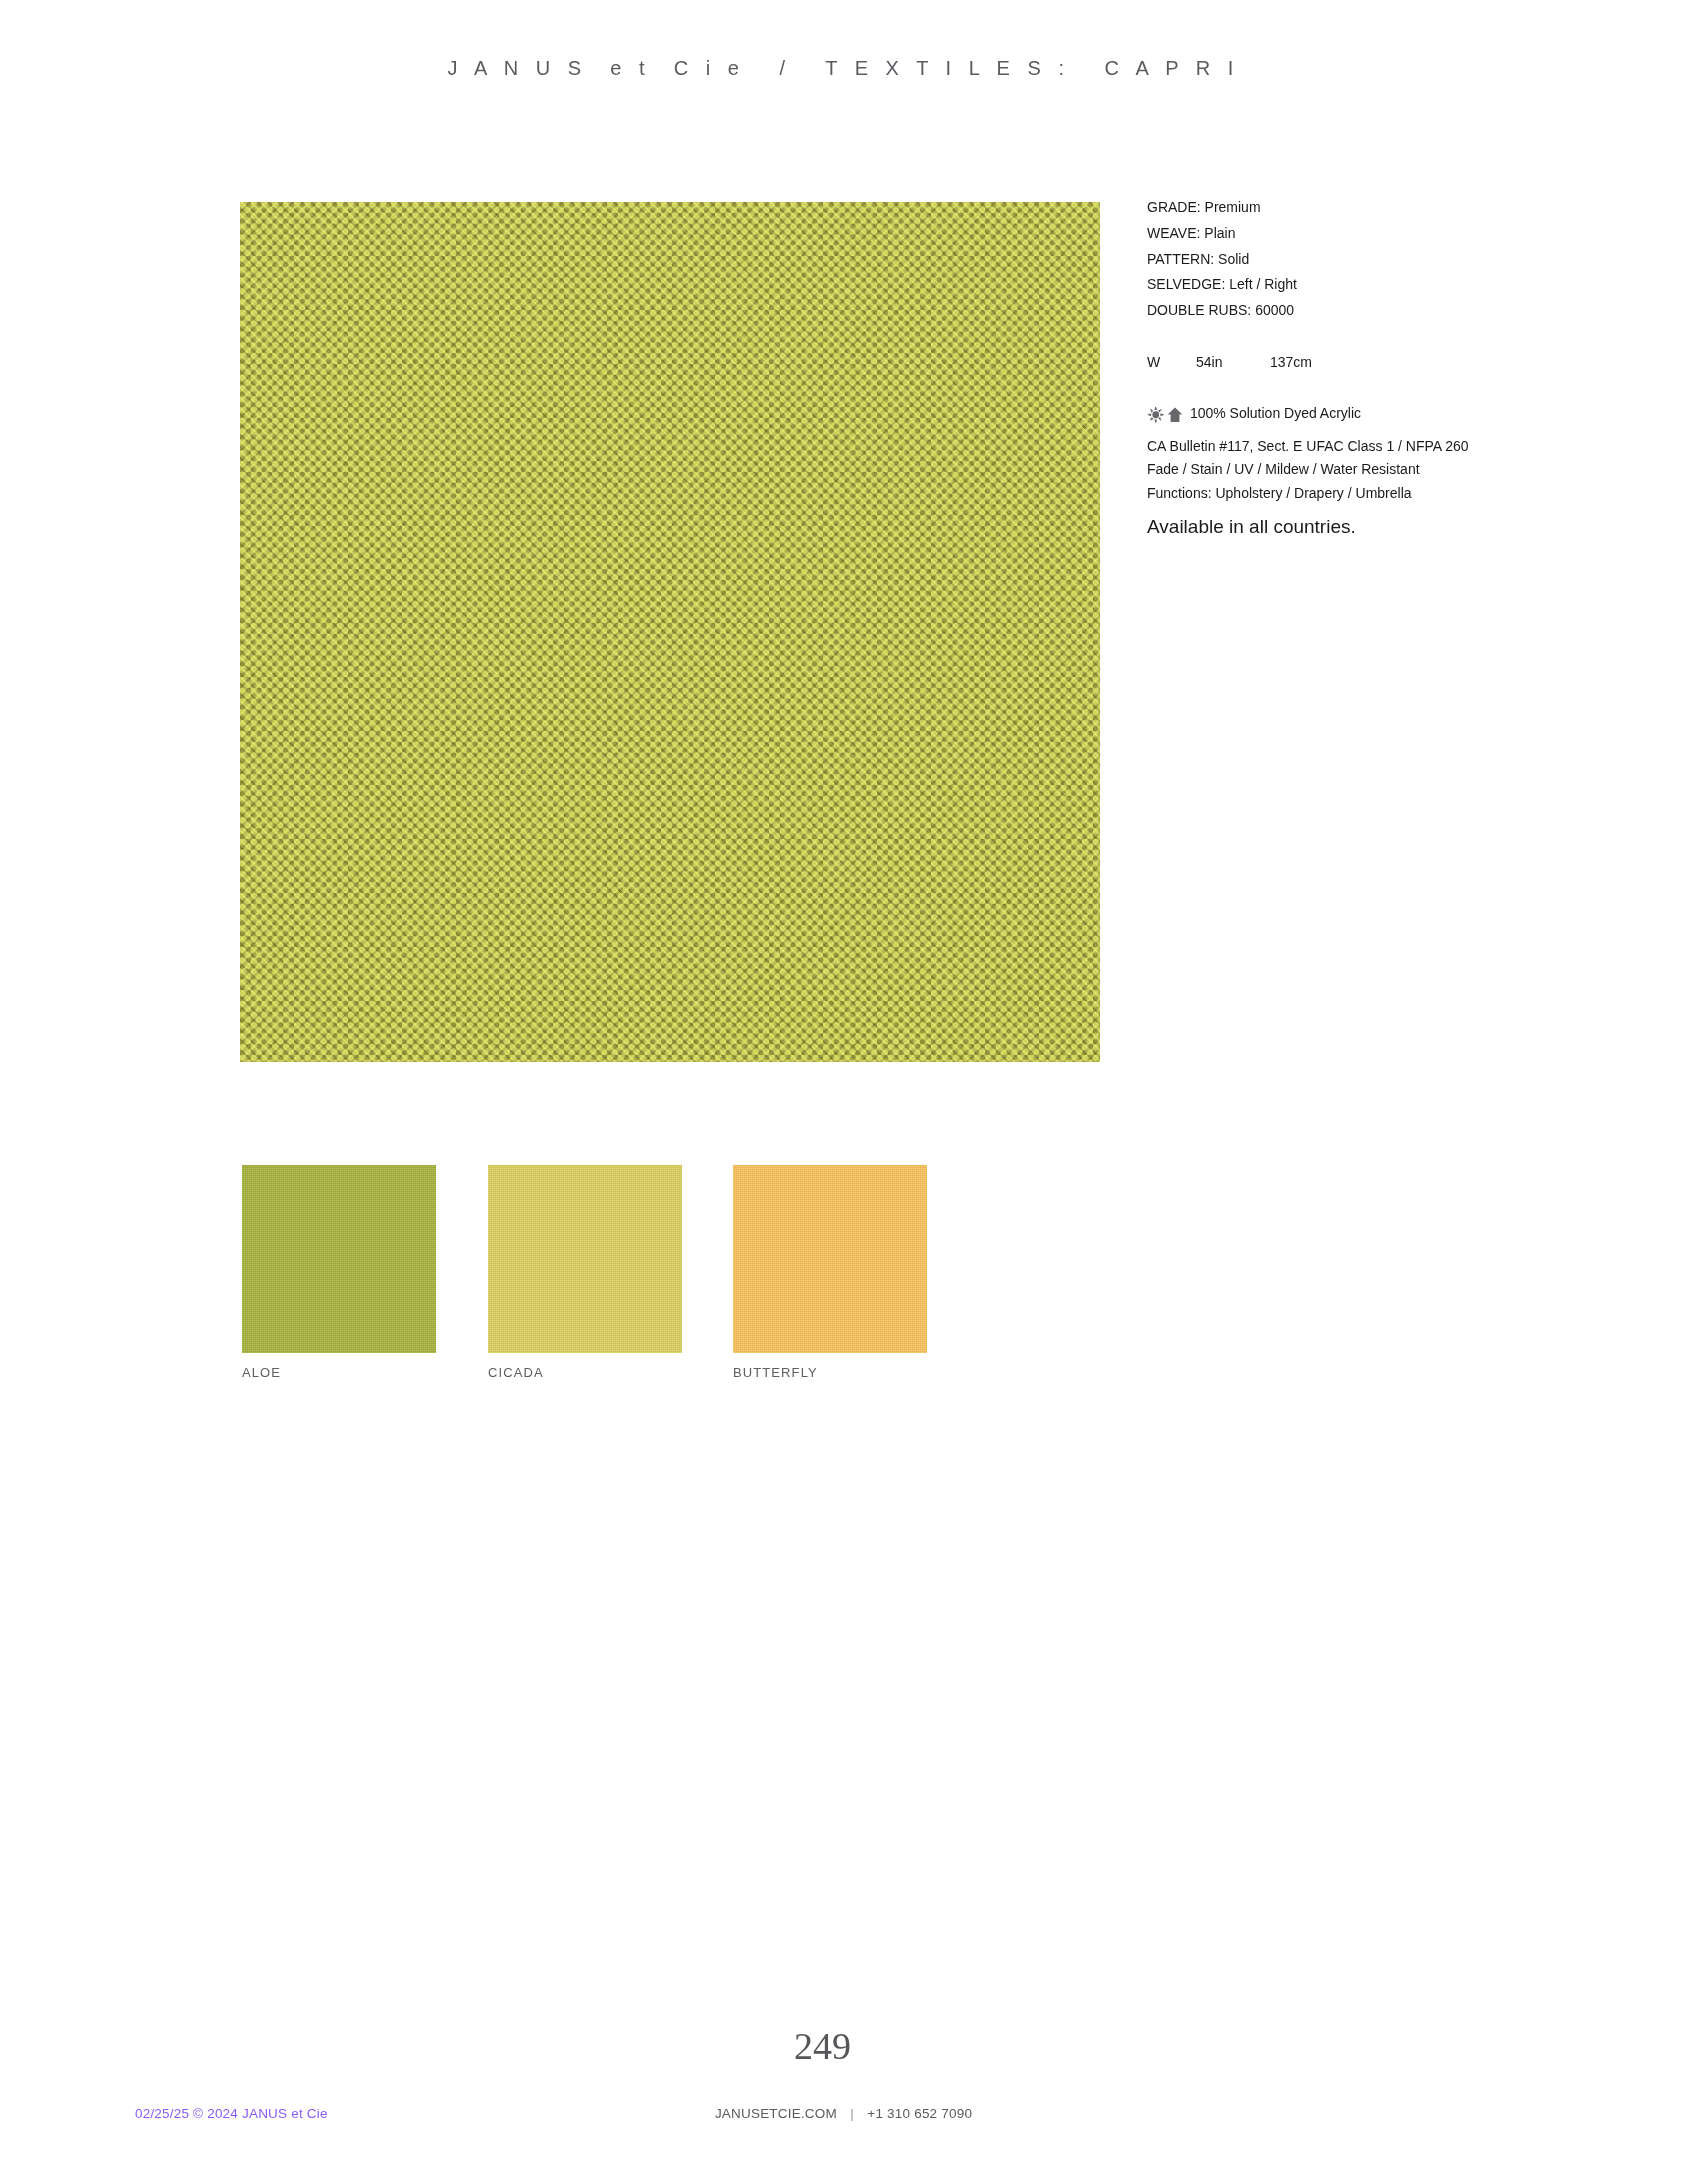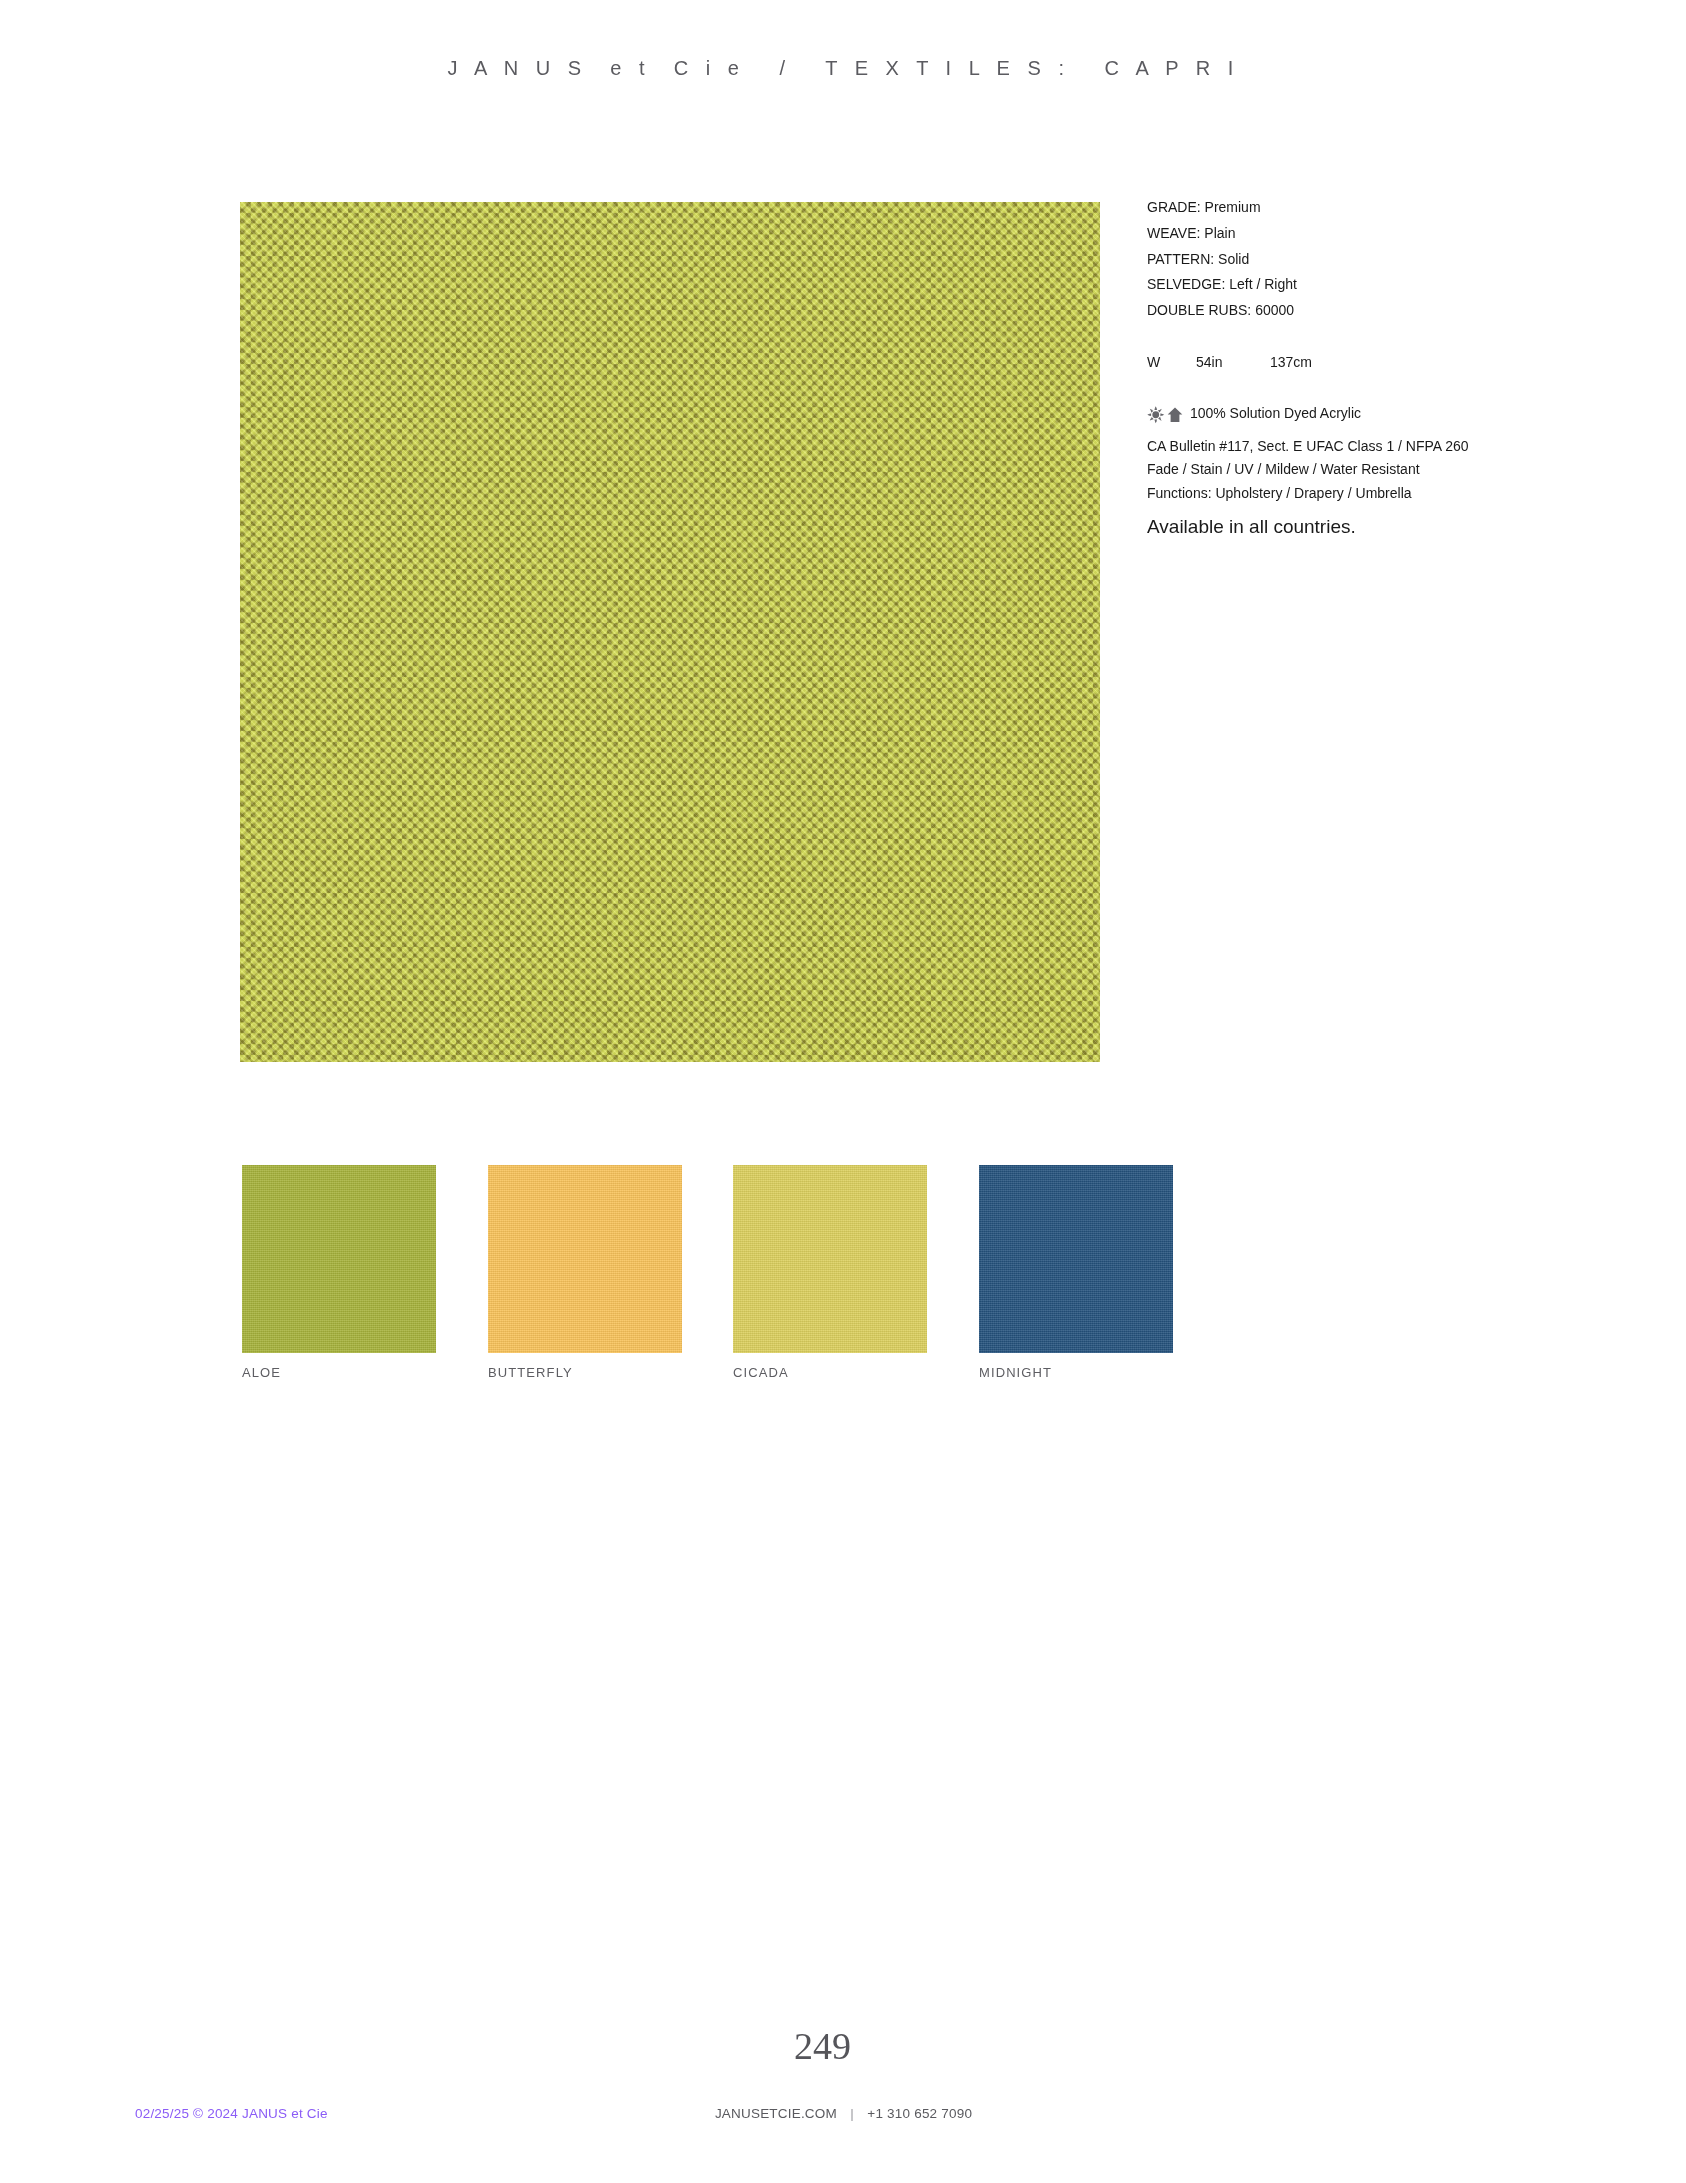--- a/index.html
+++ b/index.html
@@ -253,33 +253,29 @@
   </div>
 
   <div class="colorways">
 
     <div class="cw">
       <div class="cw-chip" style="background-color: rgb(167, 179, 59);"></div>
       <div class="cw-label">ALOE</div>
     </div>
 
     <div class="cw">
+      <div class="cw-chip" style="background-color: rgb(220, 208, 93);"></div>
+      <div class="cw-label">CICADA</div>
+    </div>
+
+    <div class="cw">
       <div class="cw-chip" style="background-color: rgb(249, 195, 90);"></div>
       <div class="cw-label">BUTTERFLY</div>
     </div>
 
-    <div class="cw">
-      <div class="cw-chip" style="background-color: rgb(220, 208, 93);"></div>
-      <div class="cw-label">CICADA</div>
-    </div>
-
-    <div class="cw">
-      <div class="cw-chip" style="background-color: rgb(36, 82, 125);"></div>
-      <div class="cw-label">MIDNIGHT</div>
-    </div>
 
   </div>
 
   <div class="page-number">249</div>
 
   <div class="footer-left">02/25/25 © 2024 JANUS et Cie</div>
 
   <div class="footer-center">
     <span>JANUSETCIE.COM</span>
     <span class="footer-sep">|</span>

